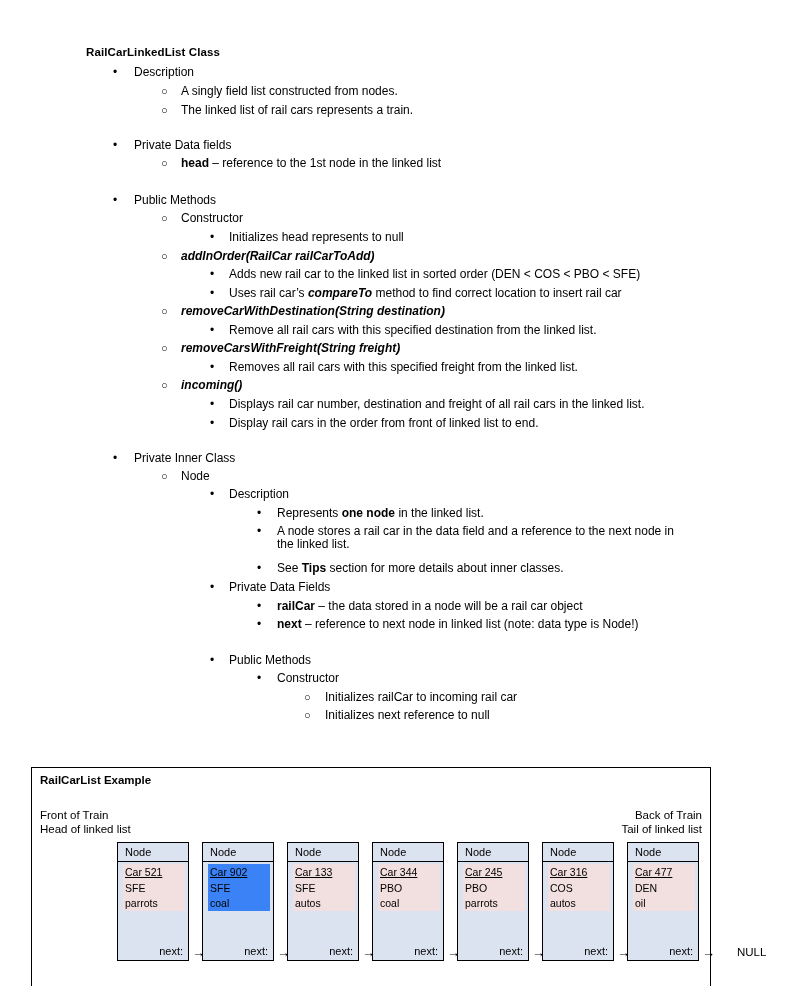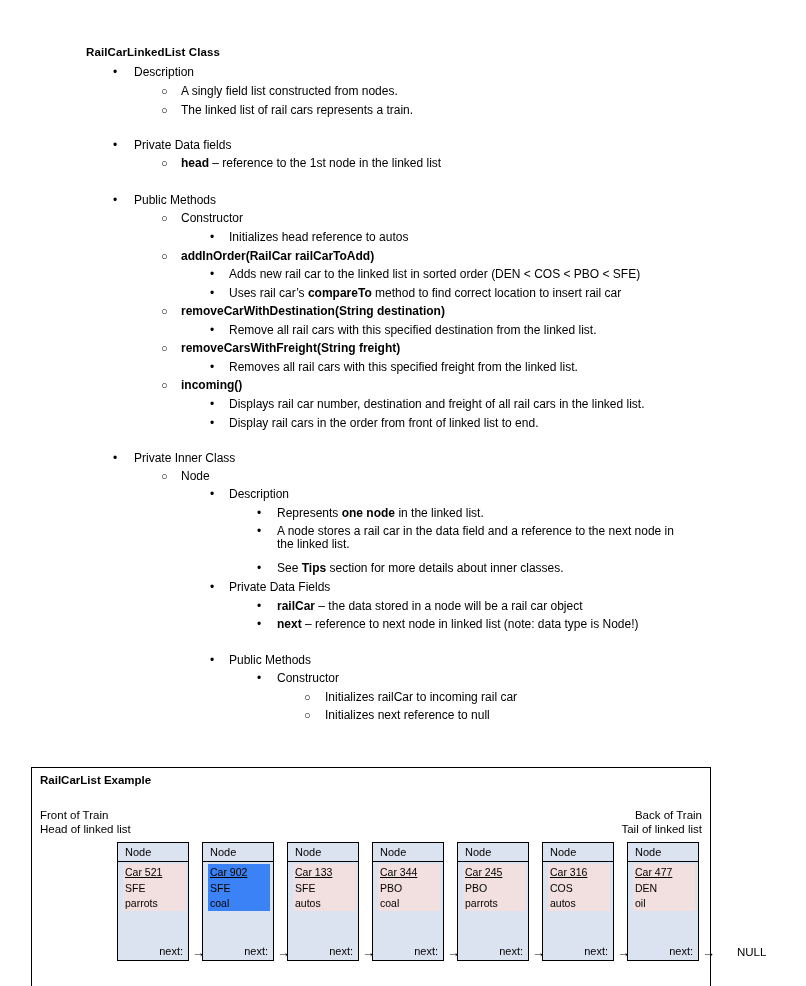--- a/index.html
+++ b/index.html
@@ -31,21 +31,21 @@
   .bul{
     position:absolute;
     font-size:11.5px;
     line-height:13px;
     text-align:left;
   }
   .b-disc{font-size:12px;}
   .b-circ{font-size:11px;}
 
   .bold{font-weight:bold;}
-  .bi{font-weight:bold;}
+  .bi{font-weight:bold;font-style:italic;}
 
   
   .example-box{
     position:absolute;
     left:31px;top:739px;
     width:680px;height:224px;
     border:1.3px solid #000;
     box-sizing:border-box;
     background:#fff;
     margin-top:28px;
@@ -120,21 +120,21 @@
       <div class="row" style="left: 181px; top: 104px;">The linked list of rail cars represents a train.</div>
       <div class="bul b-disc" style="left: 113px; top: 139px;">•</div>
       <div class="row" style="left: 134px; top: 139px;">Private Data fields</div>
       <div class="bul b-circ" style="left: 161px; top: 157px;">○</div>
       <div class="row" style="left: 181px; top: 157px;"><span class="bold">head</span> – reference to the 1st node in the linked list</div>
       <div class="bul b-disc" style="left: 113px; top: 194px;">•</div>
       <div class="row" style="left: 134px; top: 194px;">Public Methods</div>
       <div class="bul b-circ" style="left: 161px; top: 212px;">○</div>
       <div class="row" style="left: 181px; top: 212px;">Constructor</div>
       <div class="bul b-disc" style="left: 210px; top: 231px;">•</div>
-      <div class="row" style="left: 229px; top: 231px;">Initializes head reference to autos</div>
+      <div class="row" style="left: 229px; top: 231px;">Initializes head represents to null</div>
       <div class="bul b-circ" style="left: 161px; top: 250px;">○</div>
       <div class="row" style="left: 181px; top: 250px;"><span class="bi">addInOrder(RailCar railCarToAdd)</span></div>
       <div class="bul b-disc" style="left: 210px; top: 268px;">•</div>
       <div class="row" style="left: 229px; top: 268px;">Adds new rail car to the linked list in sorted order (DEN &lt; COS &lt; PBO &lt; SFE)</div>
       <div class="bul b-disc" style="left: 210px; top: 287px;">•</div>
       <div class="row" style="left: 229px; top: 287px;">Uses rail car’s <span class="bi">compareTo</span> method to find correct location to insert rail car</div>
       <div class="bul b-circ" style="left: 161px; top: 305px;">○</div>
       <div class="row" style="left: 181px; top: 305px; text-align: center;"><span class="bi">removeCarWithDestination(String destination)</span></div>
       <div class="bul b-disc" style="left: 210px; top: 324px;">•</div>
       <div class="row" style="left: 229px; top: 324px;">Remove all rail cars with this specified destination from the linked list.</div>

